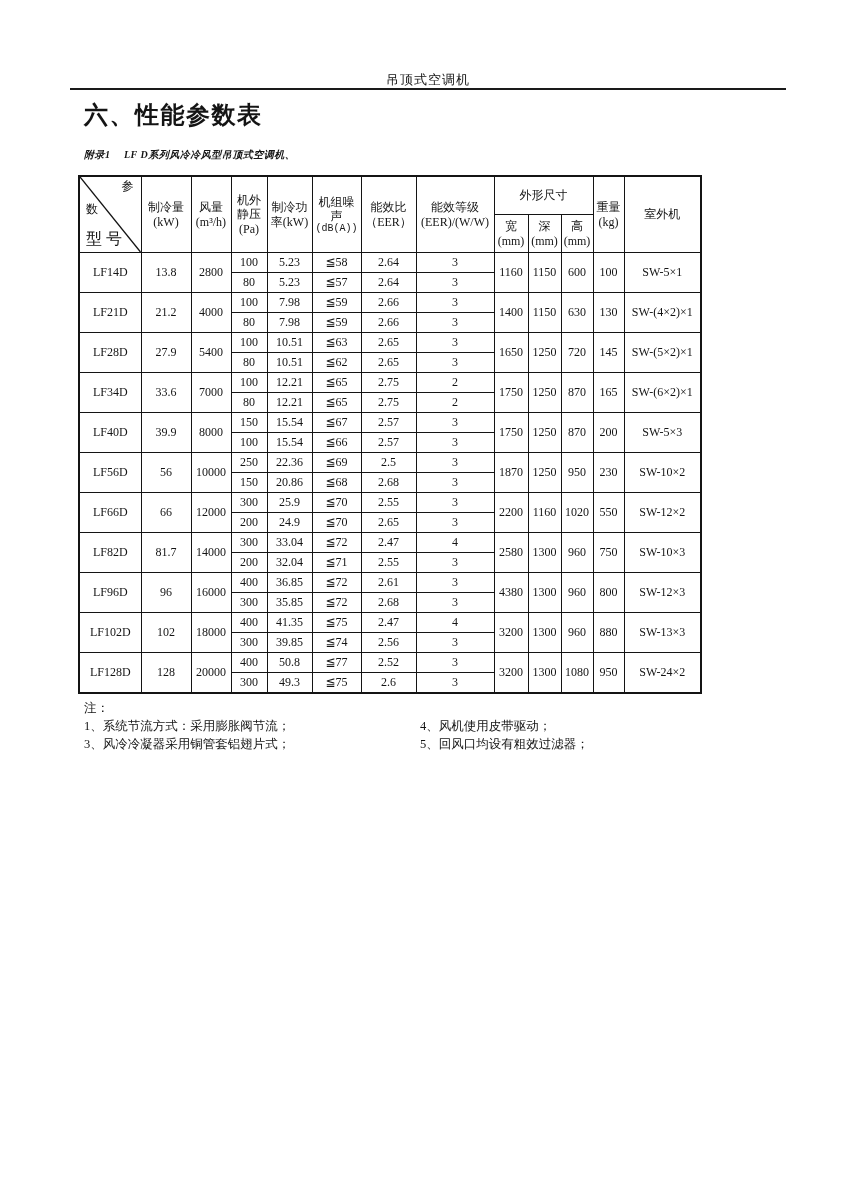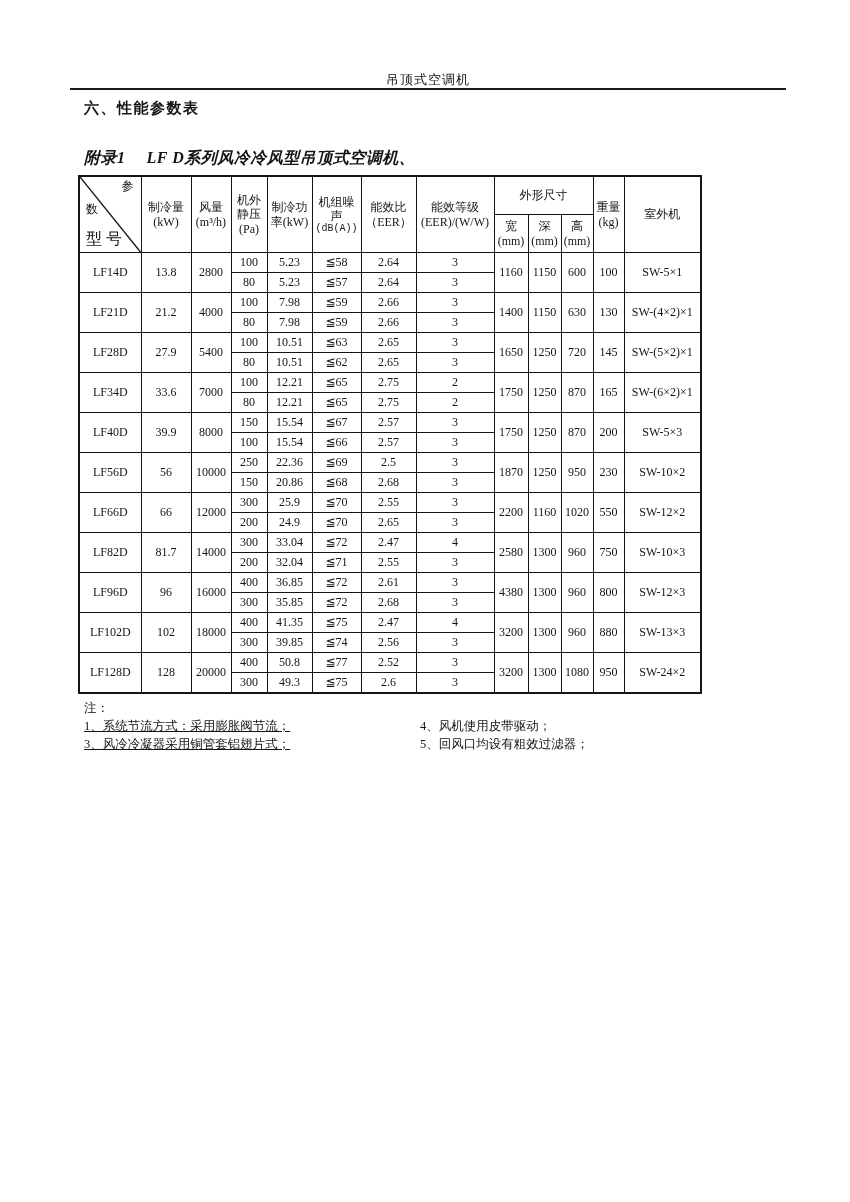--- a/index.html
+++ b/index.html
@@ -12,25 +12,25 @@
     position:absolute; top:71px; left:70px; width:716px;
     text-align:center; font-size:13px; letter-spacing:1px;
   }
   .header-rule {
     position:absolute; top:88px; left:70px; width:716px; height:2px;
     background:#1a1a1a;
   }
   .section-title {
     position:absolute; top:99px; left:84px; margin:0;
     font-family:"Liberation Sans","DejaVu Sans",sans-serif;
-    font-size:15px; font-weight:bold; letter-spacing:1.5px;
+    font-size:24px; font-weight:bold; letter-spacing:1.5px;
   }
   .caption {
     position:absolute; top:148px; left:84px;
-    font-size:16px; font-weight:bold; font-style:italic; letter-spacing:0.5px;
+    font-size:10px; font-weight:bold; font-style:italic; letter-spacing:0.5px;
   }
   table.perf-table {
     position:absolute; top:175px; left:78px;
     border-collapse:collapse; table-layout:fixed; width:622px;
     border:2px solid #141414;
   }
   .perf-table th, .perf-table td {
     border:1px solid #141414; padding:0; margin:0;
     text-align:center; vertical-align:middle;
     font-weight:normal; font-size:12px; line-height:1.2; overflow:hidden;
@@ -43,21 +43,21 @@
   .corner-cell { position:relative; }
   .corner-cell svg { position:absolute; left:0; top:0; width:100%; height:100%; }
   .corner-t { position:absolute; top:2px; right:7px; font-size:12px; }
   .corner-m { position:absolute; top:25px; left:6px; font-size:12px; }
   .corner-b { position:absolute; bottom:4px; left:6px; font-size:16px; }
   .notes {
     position:absolute; top:699px; left:84px; width:618px;
     font-size:12.5px; line-height:18px;
   }
   .notes-cols { display:flex; }
-  .notes-left { width:336px;text-decoration:underline; }
+  .notes-left { width:336px; }
   .notes-right { flex:1; }
   .page-number {
     position:absolute; top:1108px; left:70px; width:716px;
     text-align:center; font-size:13px;
   }
 </style>
 </head>
 <body>
 
 <div class="page">

